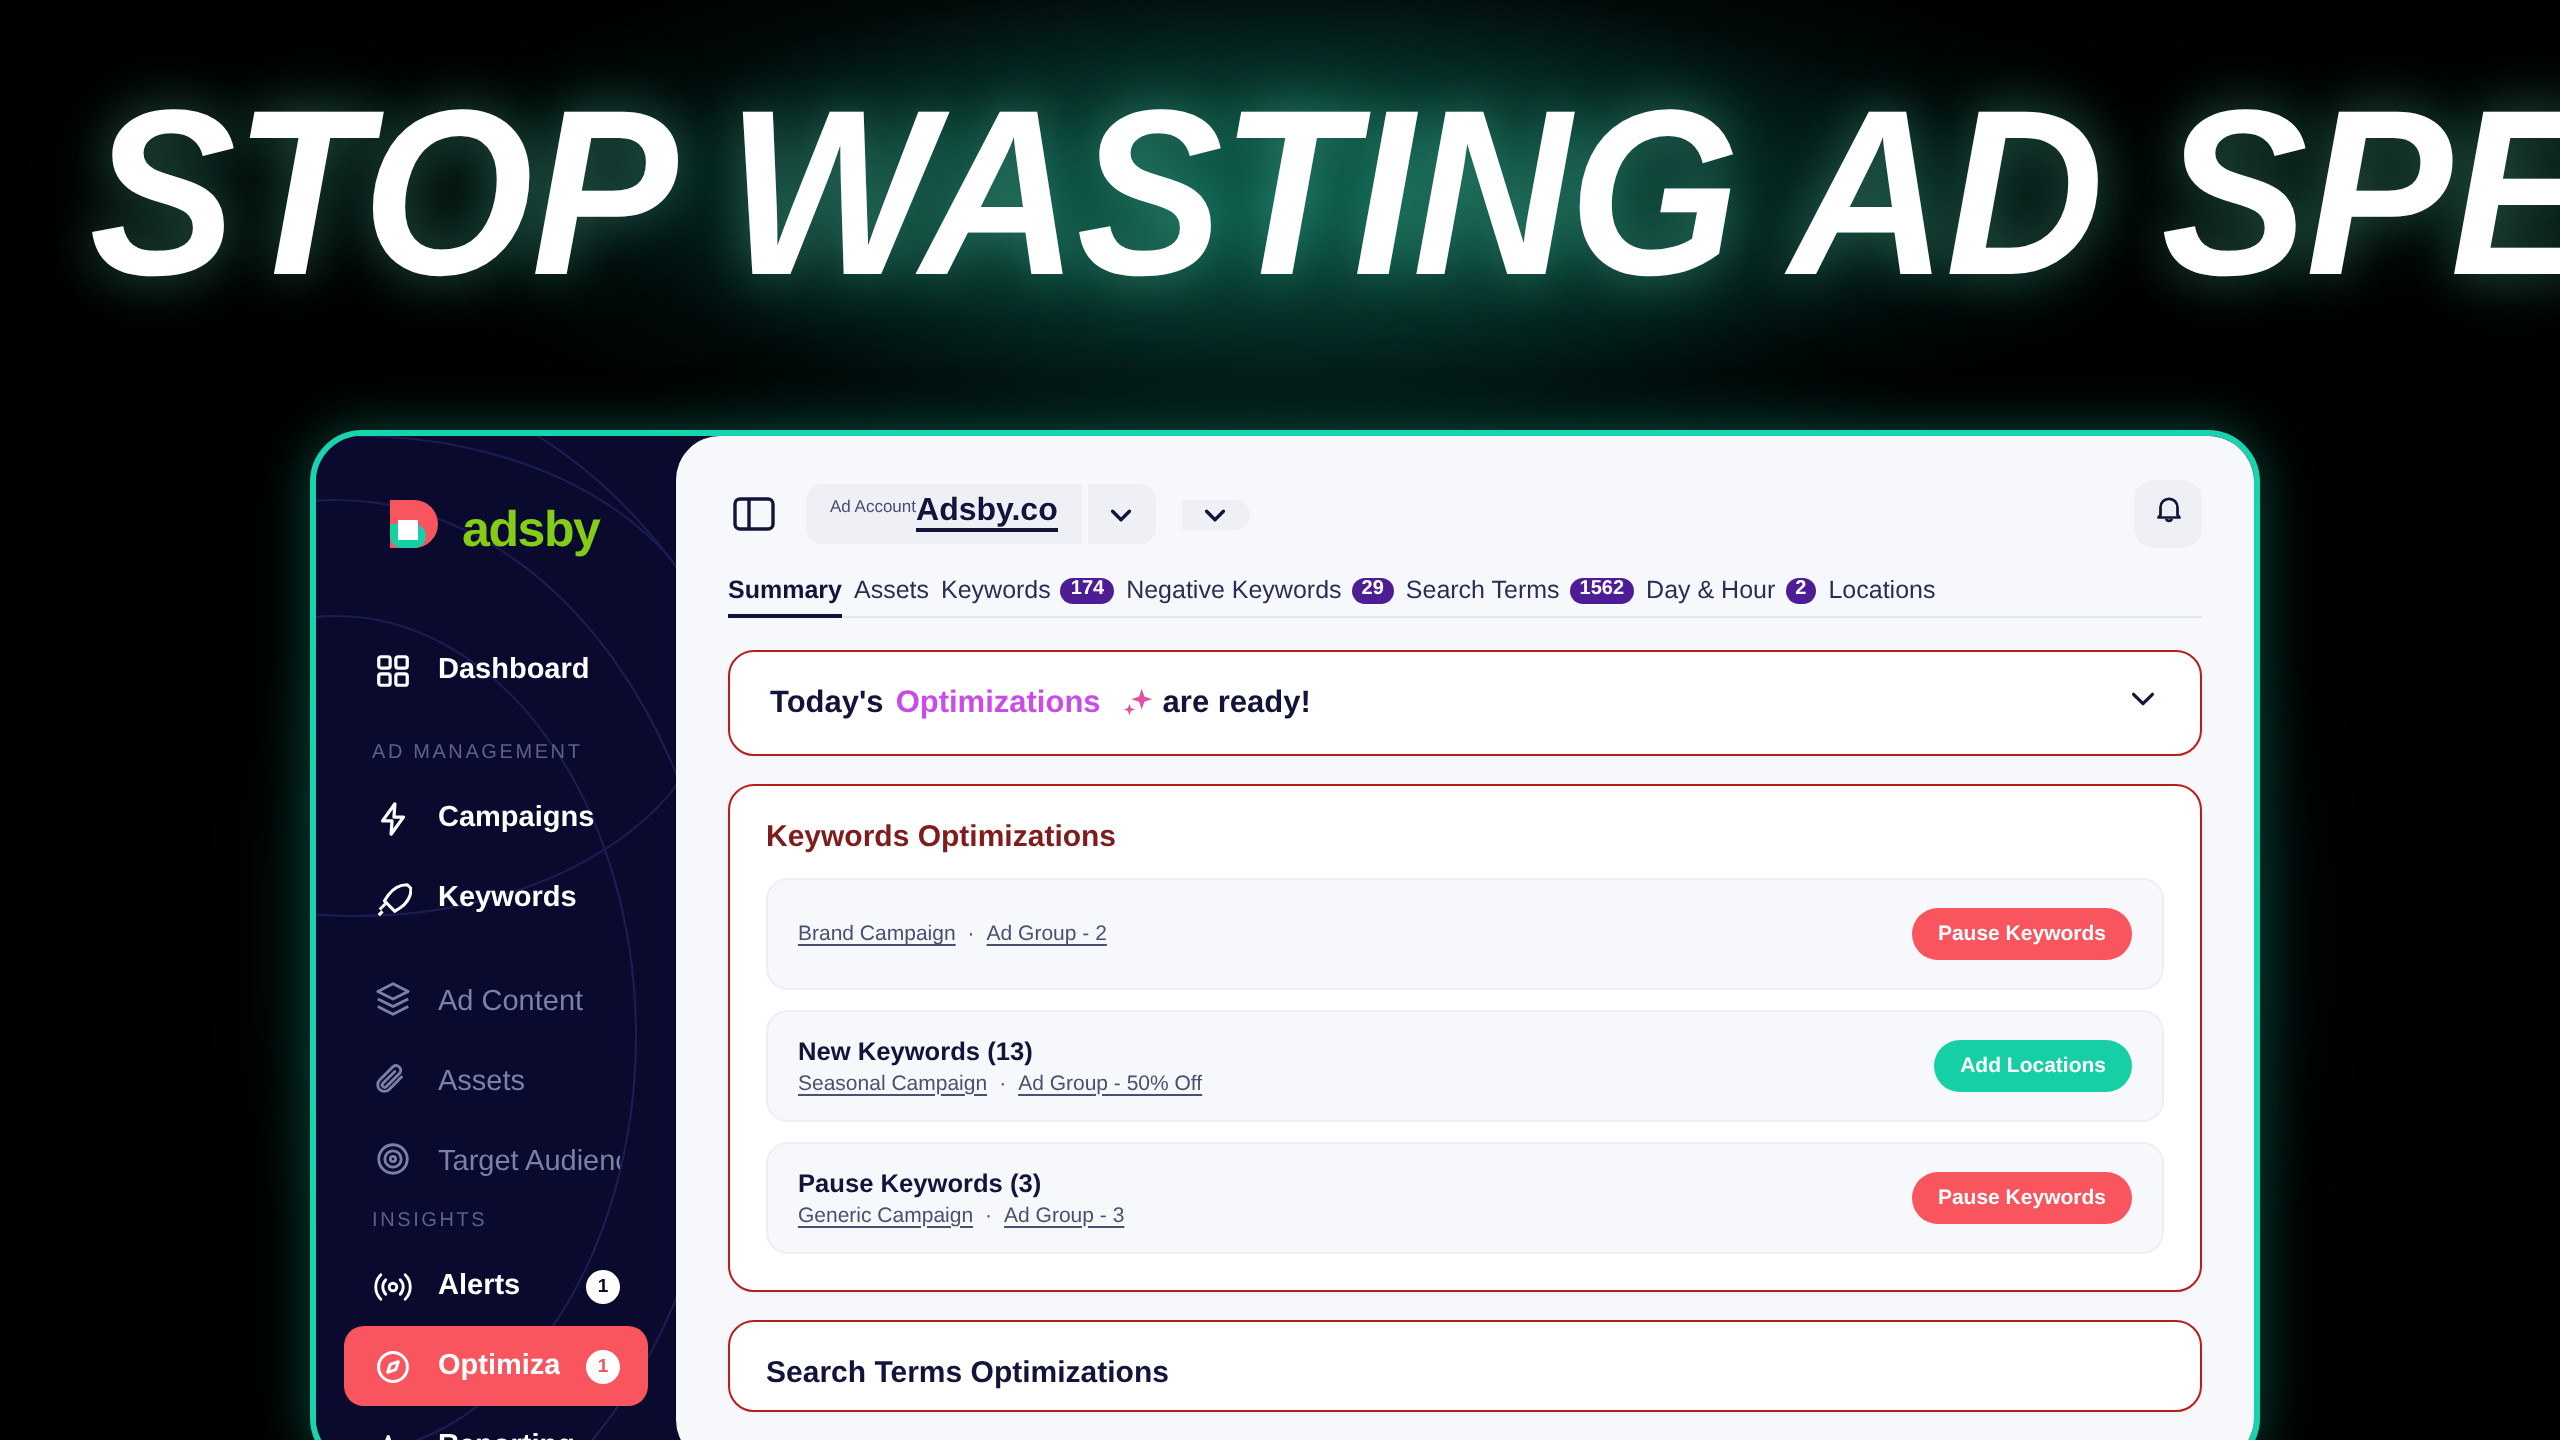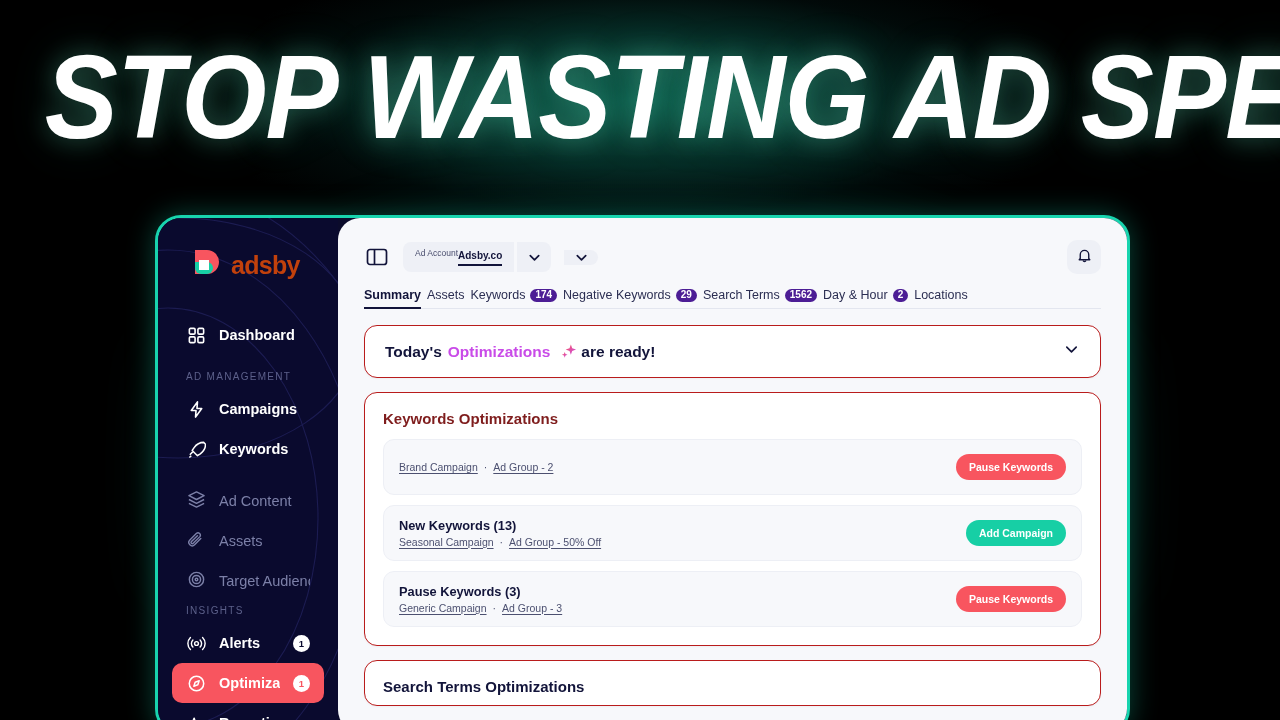--- a/index.html
+++ b/index.html
@@ -63,21 +63,21 @@
   .sidebar {
     width:180px; flex:0 0 180px;
     background:#0A0A2E;
     position:relative;
     overflow:hidden;
     padding-top:27px;
   }
   .arcs { position:absolute; inset:0; pointer-events:none; }
   .brand { display:flex; align-items:center; gap:9px; padding:0 0 0 28px; height:40px; position:relative; z-index:2; }
   .logo-mark { width:36px; height:36px; position:relative; flex:0 0 36px; }
-  .logo-text { color:#c2410c; font-size:25px; font-weight:bold; letter-spacing:-.7px; }
+  .logo-text { color:#84cc16; font-size:25px; font-weight:bold; letter-spacing:-.7px; }
 
   .nav { margin-top:30px; position:relative; z-index:2; }
   .nav-item {
     display:flex; align-items:center; gap:13px;
     height:40px; margin:0 14px; padding:0 14px;
     border-radius:10px;
     color:#fff; font-size:14.5px; font-weight:bold;
     white-space:nowrap;
   }
   .nav-item.dim { color:#7C80A8; font-weight:normal;align-items:flex-end; }
@@ -104,21 +104,21 @@
   }
   .topbar { display:flex; align-items:center; gap:13px; padding:22px 26px 0 26px; }
   .panel-toggle { width:26px; height:26px; flex:0 0 26px; }
   .select-group { display:flex; align-items:stretch; gap:3px; }
   .select-field {
     background:#EEF0F6; border-radius:8px 0 0 8px;
     padding:6px 12px 6px 12px; min-width:92px;
     display:flex; flex-direction:row; justify-content:center;
   }
   .select-field .lbl { font-size:8.5px; color:#4A4E6E; line-height:11px; }
-  .select-field .val { font-size:10px; color:#12143A; font-weight:bold; line-height:16px;text-align:center; }
+  .select-field .val { font-size:16px; color:#12143A; font-weight:bold; line-height:16px;text-align:center; }
   .select-field.underlined .val { border-bottom:2px solid #12143A; display:inline-block; }
   .select-field.placeholder .val { color:#9296B4; font-weight:normal; }
   .select-caret {
     background:#EEF0F6; border-radius:0 8px 8px 0;
     width:34px; display:flex; align-items:center; justify-content:center;
   }
   .bell-btn {
     margin-left:auto; width:34px; height:34px; border-radius:10px;
     background:#EEF0F6; display:flex; align-items:center; justify-content:center;
   }
@@ -422,21 +422,21 @@
           <button class="row-btn danger">Pause Keywords</button>
         </div>
 
         <div class="row">
           <div class="row-main">
             <div class="row-title">New Keywords (13)</div>
             <div class="row-sub">
               <u>Seasonal Campaign</u><span class="dot">·</span><u>Ad Group - 50% Off</u>
             </div>
           </div>
-          <button class="row-btn success">Add Campaign</button>
+          <button class="row-btn success">Add Locations</button>
         </div>
 
         <div class="row">
           <div class="row-main">
             <div class="row-title">Pause Keywords (3)</div>
             <div class="row-sub">
               <u>Generic Campaign</u><span class="dot">·</span><u>Ad Group - 3</u>
             </div>
           </div>
           <button class="row-btn danger">Pause Keywords</button>

